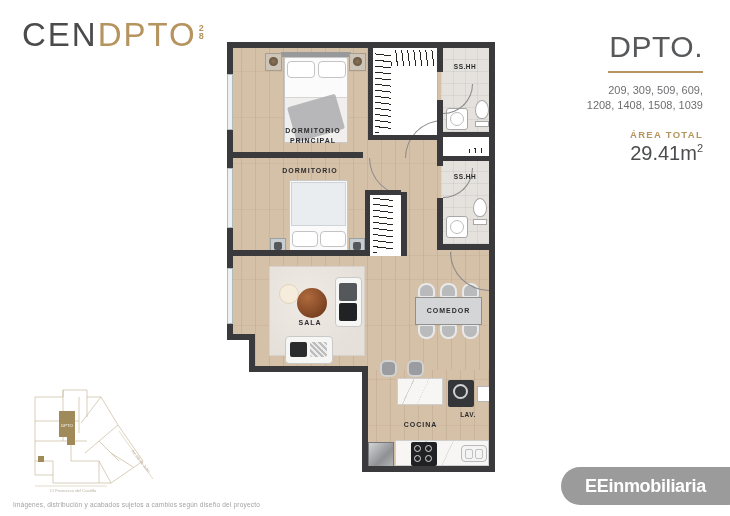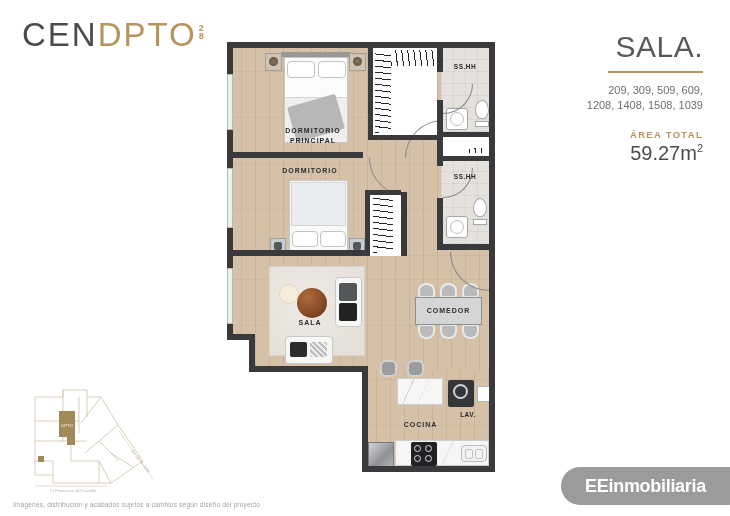--- a/index.html
+++ b/index.html
@@ -57,28 +57,28 @@
   <div class="abs logo">
     <span>CEN</span>
       <span class="gold">DPTO</span>
     <span class="stack">
       <span>2</span>
       <span>8</span>
     </span>
   </div>
 
   <div class="abs dpto-block">
-    <div class="dpto-title">SALA.</div>
+    <div class="dpto-title">DPTO.</div>
     <div class="dpto-rule"></div>
     <div class="units">
       <div>209, 309, 509, 609,</div>
       <div>1208, 1408, 1508, 1039</div>
     </div>
     <div class="area-label">ÁREA TOTAL</div>
-    <div class="area-value"><span>59.27m</span><sup>2</sup></div>
+    <div class="area-value"><span>29.41m</span><sup>2</sup></div>
   </div>
 
   <div class="abs" id="plan">
 
     <div class="wood" style="left:2px;top:2px;width:268px;height:214px;"></div>
     <div class="wood" style="left:2px;top:216px;width:268px;height:116px;"></div>
     <div class="wood" style="left:137px;top:330px;width:133px;height:102px;"></div>
     <div class="white" style="left:2px;top:300px;width:26px;height:32px;"></div>
 
     <div class="white" style="left:148px;top:8px;width:64px;height:87px;"></div>

